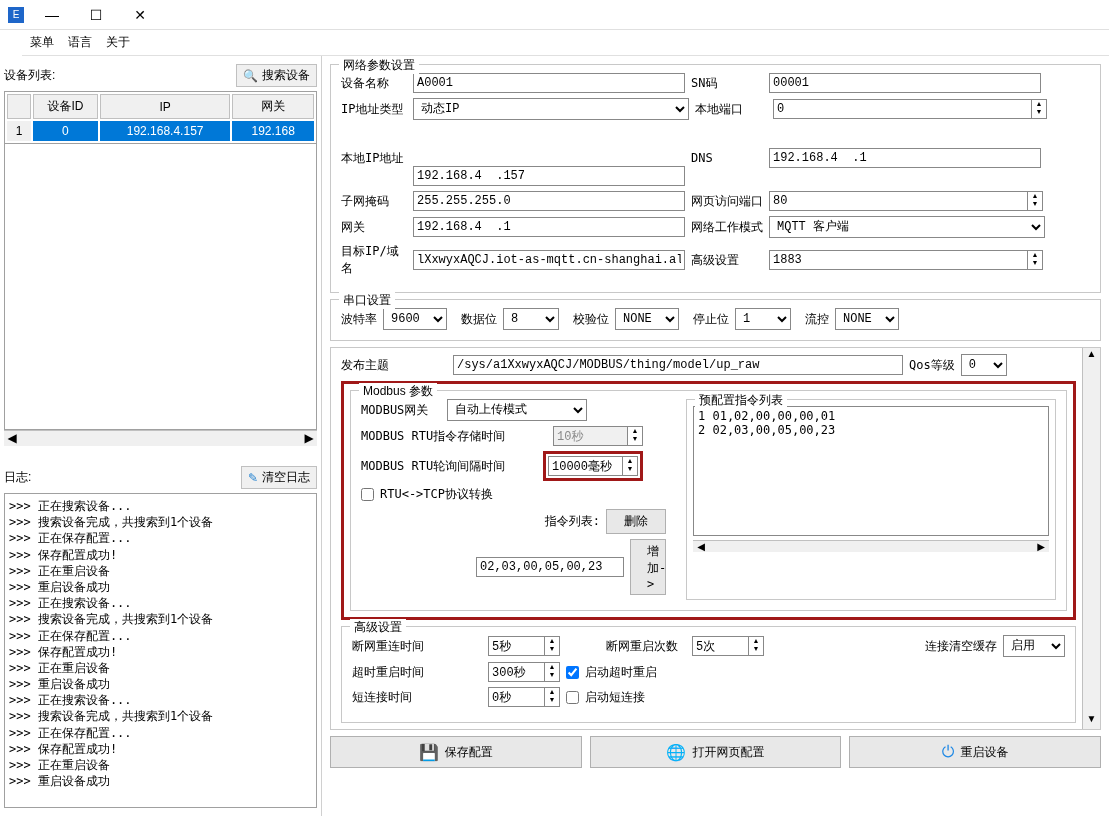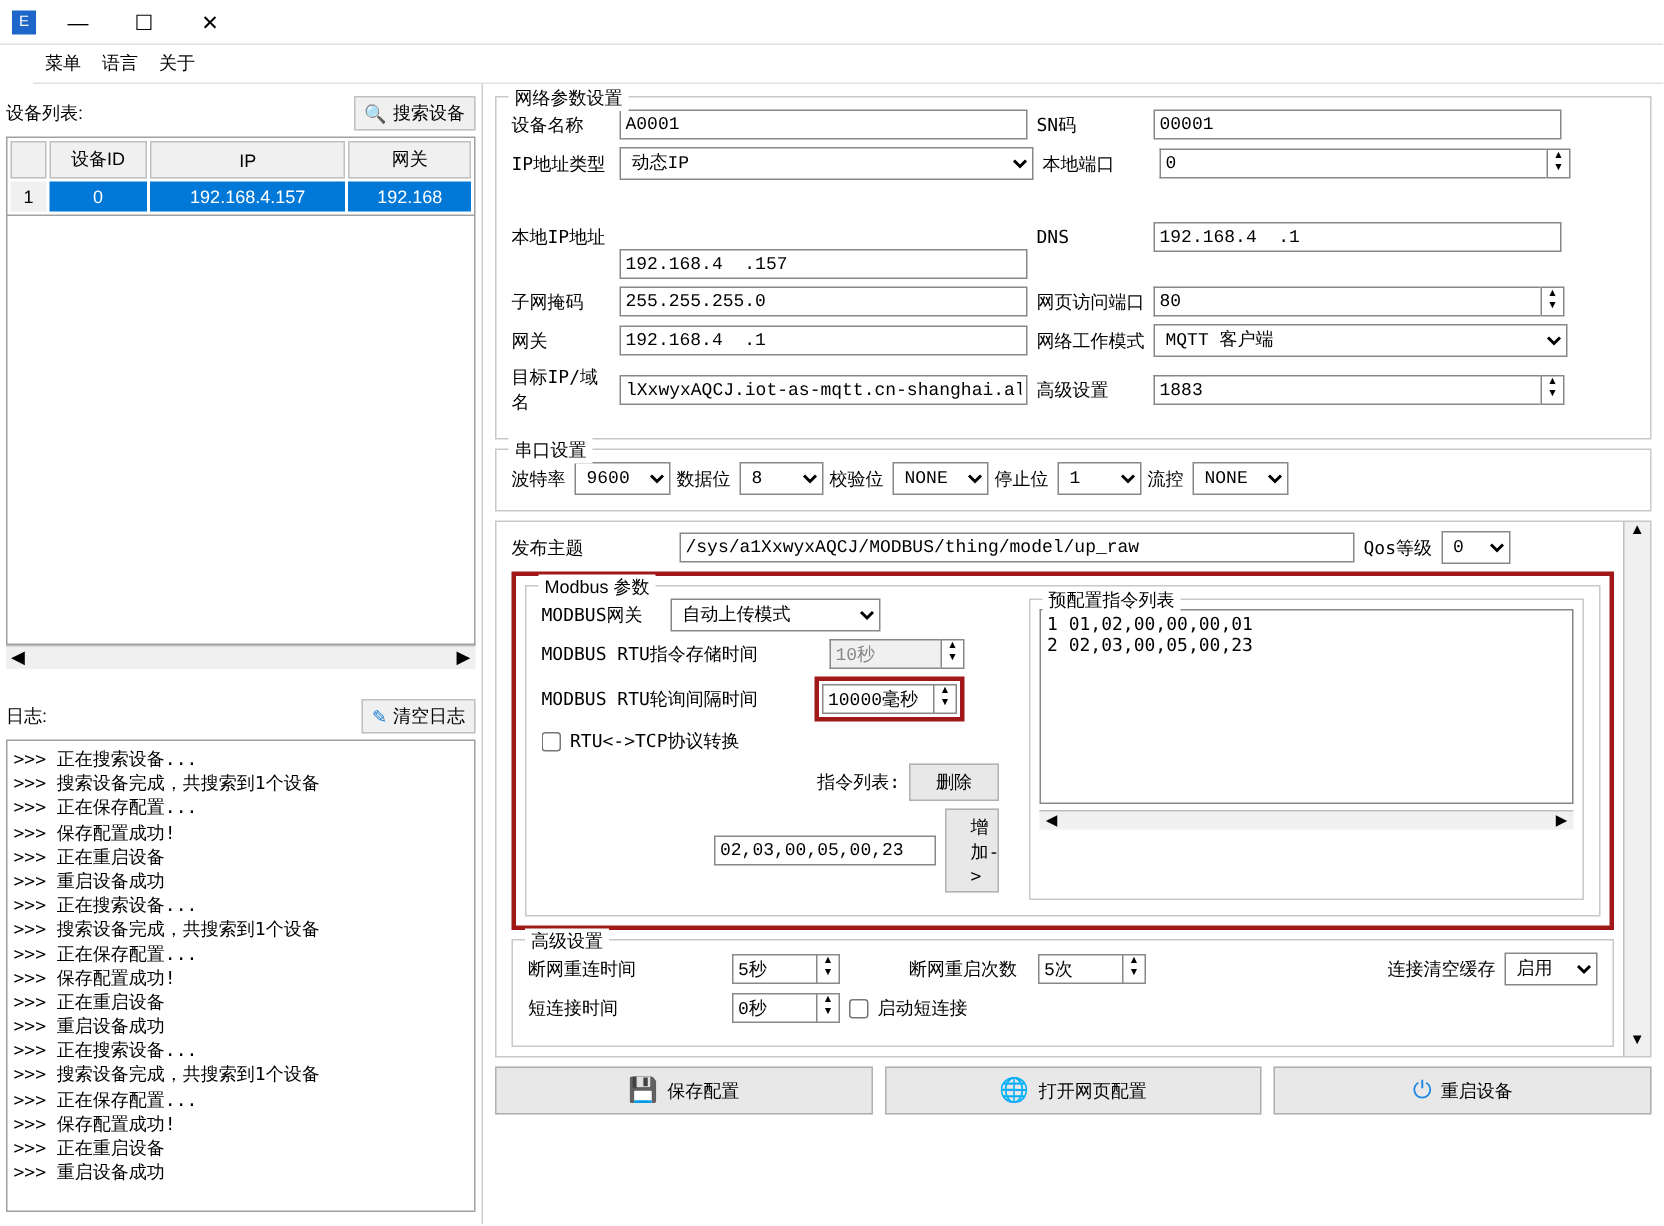--- a/index.html
+++ b/index.html
@@ -43,21 +43,21 @@
 .modbus-box { display: flex; gap: 20px; }
 .modbus-left { flex: 1; }
 .modbus-right { width: 370px; border: 1px solid #c8c8c8; padding: 6px; position: relative; }
 .modbus-right .gtitle { position: absolute; top: -8px; left: 8px; background: #fff; padding: 0 4px; }
 .cmd-list { border: 1px solid #888; height: 130px; overflow: auto; padding: 2px 4px; font-family: SimSun, monospace; background: #fff; }
 .highlight-spin { border: 3px solid #a01818; padding: 2px; display: flex; }
 .btn { border: 1px solid #b0b0b0; background: #e8e8e8; padding: 3px 16px; cursor: pointer; font-family: SimSun, monospace; text-align: center; }
 .big-btn { flex: 1; height: 32px; display: flex; align-items: center; justify-content: center; gap: 6px; border: 1px solid #b0b0b0; background: #e8e8e8; cursor: pointer; }
 .big-btn .ico { font-size: 16px; }
 .bottom-btns { display: flex; gap: 8px; margin-top: 4px; }
-.serial-row { display: flex; align-items: center; gap: 4px; flex-wrap: wrap; }
+.serial-row { display: flex; align-items: center; gap: 14px; flex-wrap: wrap; }
 .serial-row .pair { display: flex; align-items: center; gap: 6px; }
 .scroll-container { border: 1px solid #c8c8c8; padding: 6px 24px 6px 10px; position: relative; margin-bottom: 6px; }
 .vscroll { position: absolute; right: 0; top: 0; bottom: 0; width: 18px; background: #f0f0f0; border-left: 1px solid #c0c0c0; display: flex; flex-direction: column; align-items: center; }
 .vscroll .arrow { height: 16px; cursor: pointer; font-size: 10px; }
 .cmd-scroll-h { display: flex; border-top: 1px solid #c0c0c0; background: #f0f0f0; font-size: 10px; margin-top: 4px; }
 .cmd-scroll-h .arrow { width: 16px; text-align: center; cursor: pointer; }
 .cmd-scroll-h .track { flex: 1; }
 input[disabled] { background: #f0f0f0; color: #888; }
 </style>
 </head>
@@ -291,20 +291,32 @@
               <input type="text" style="width: 56px;" value="5次">
               <div class="spins">
                 <div>▲</div>
                 <div>▼</div>
               </div>
             </div>
           <label style="margin-left:auto">连接清空缓存</label>
           <select style="width:62px"><option>启用</option></select>
         </div>
         <div class="row">
+          <label style="width:130px">超时重启时间</label>
+          <div class="spinner">
+              <input type="text" style="width: 56px;" value="300秒">
+              <div class="spins">
+                <div>▲</div>
+                <div>▼</div>
+              </div>
+            </div>
+          <input type="checkbox" checked="" style="">
+          <label>启动超时重启</label>
+        </div>
+        <div class="row">
           <label style="width:130px">短连接时间</label>
           <div class="spinner">
               <input type="text" style="width: 56px;" value="0秒">
               <div class="spins">
                 <div>▲</div>
                 <div>▼</div>
               </div>
             </div>
           <input type="checkbox" style="">
           <label>启动短连接</label>

